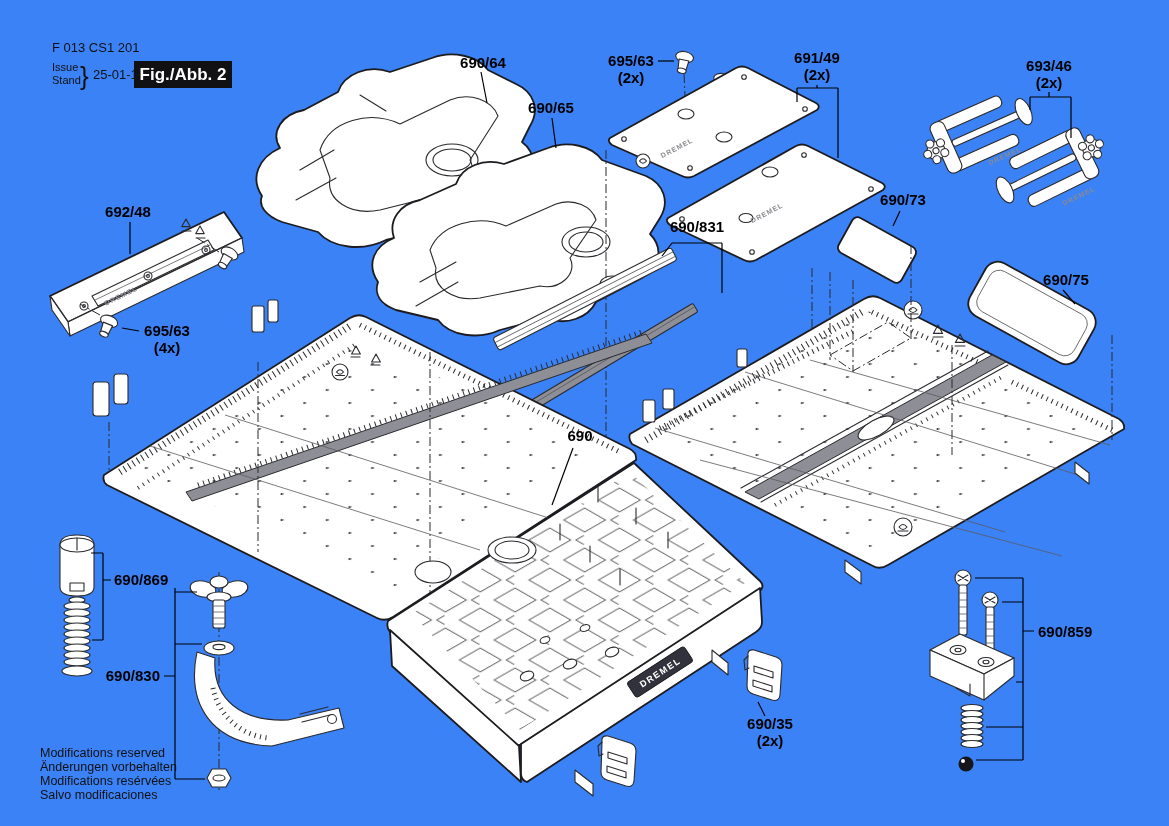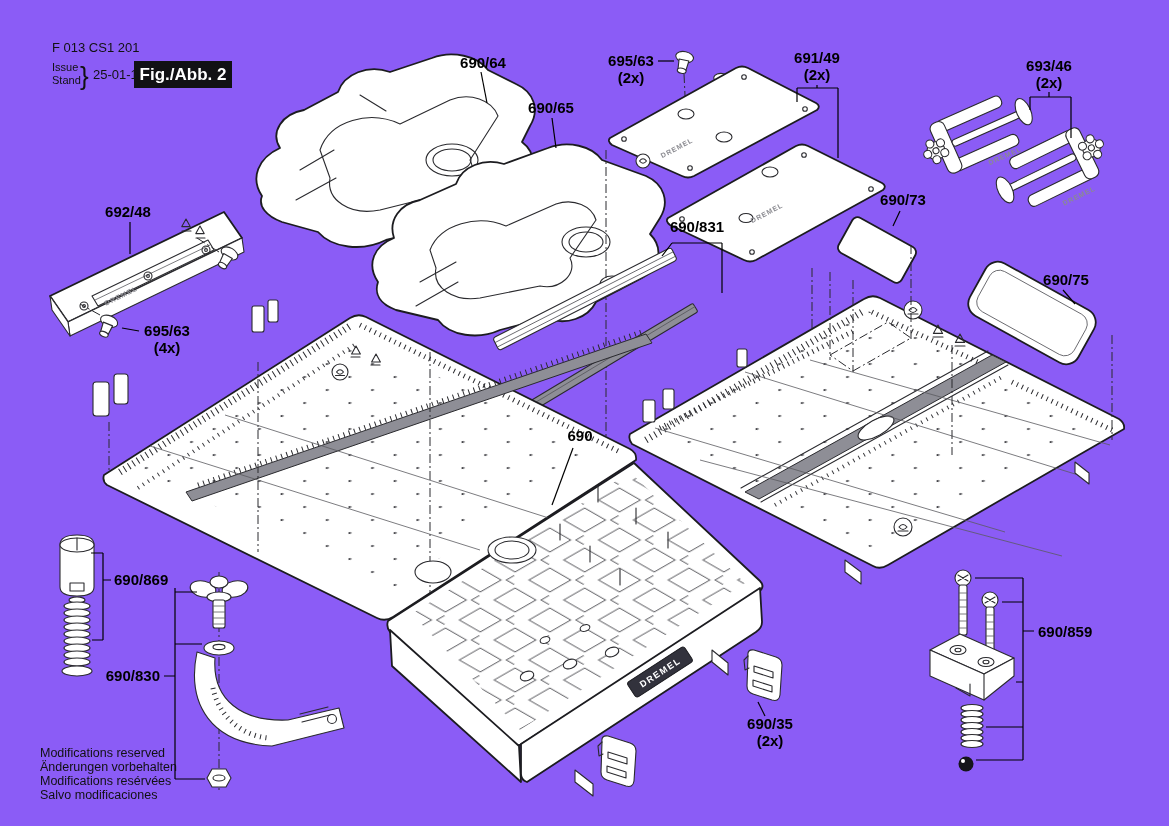--- a/index.html
+++ b/index.html
@@ -1,16 +1,16 @@
 <!DOCTYPE html>
 <html><head>
 <meta charset="utf-8">
 <style>
   html,body{margin:0;padding:0;background:#ffffff;}
-  .stage{position:relative;width:1169px;height:826px;background:#8b5cf6;overflow:hidden;
+  .stage{position:relative;width:1169px;height:826px;background:#3b82f6;overflow:hidden;
          font-family:"Liberation Sans",sans-serif;}
   svg{position:absolute;left:0;top:0;}
   .s  {stroke:#2a2a2e;fill:none;stroke-width:1.1;stroke-linejoin:round;stroke-linecap:round;}
   .sw {stroke:#2a2a2e;fill:#ffffff;stroke-width:1.1;stroke-linejoin:round;}
   .sb {stroke:#1c1c20;fill:#ffffff;stroke-width:1.8;stroke-linejoin:round;}
   .thin{stroke:#5a5a60;fill:none;stroke-width:0.8;}
   .dash{stroke:#2a2a2e;fill:none;stroke-width:1;stroke-dasharray:9 3 2 3;}
   .tick{stroke:#2a2a2e;fill:none;stroke-width:7;stroke-dasharray:1 4.2;}
   .tick5{stroke:#2a2a2e;fill:none;stroke-width:5;stroke-dasharray:1 4.5;}
   .tick4{stroke:#3a3a3e;fill:none;stroke-width:4;stroke-dasharray:1 5;}

